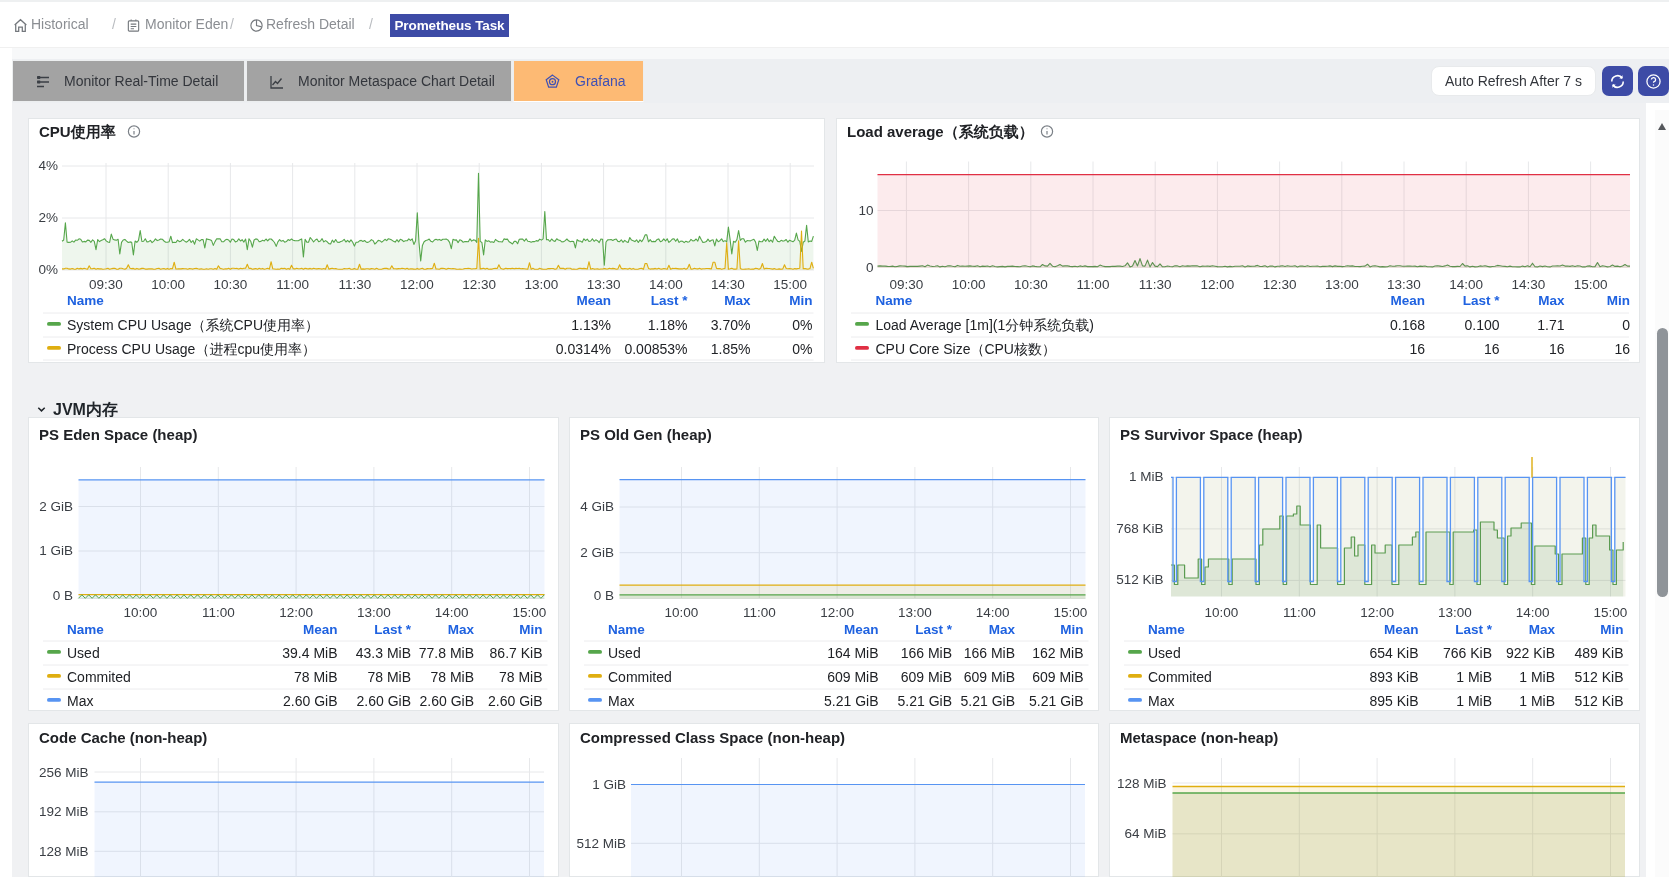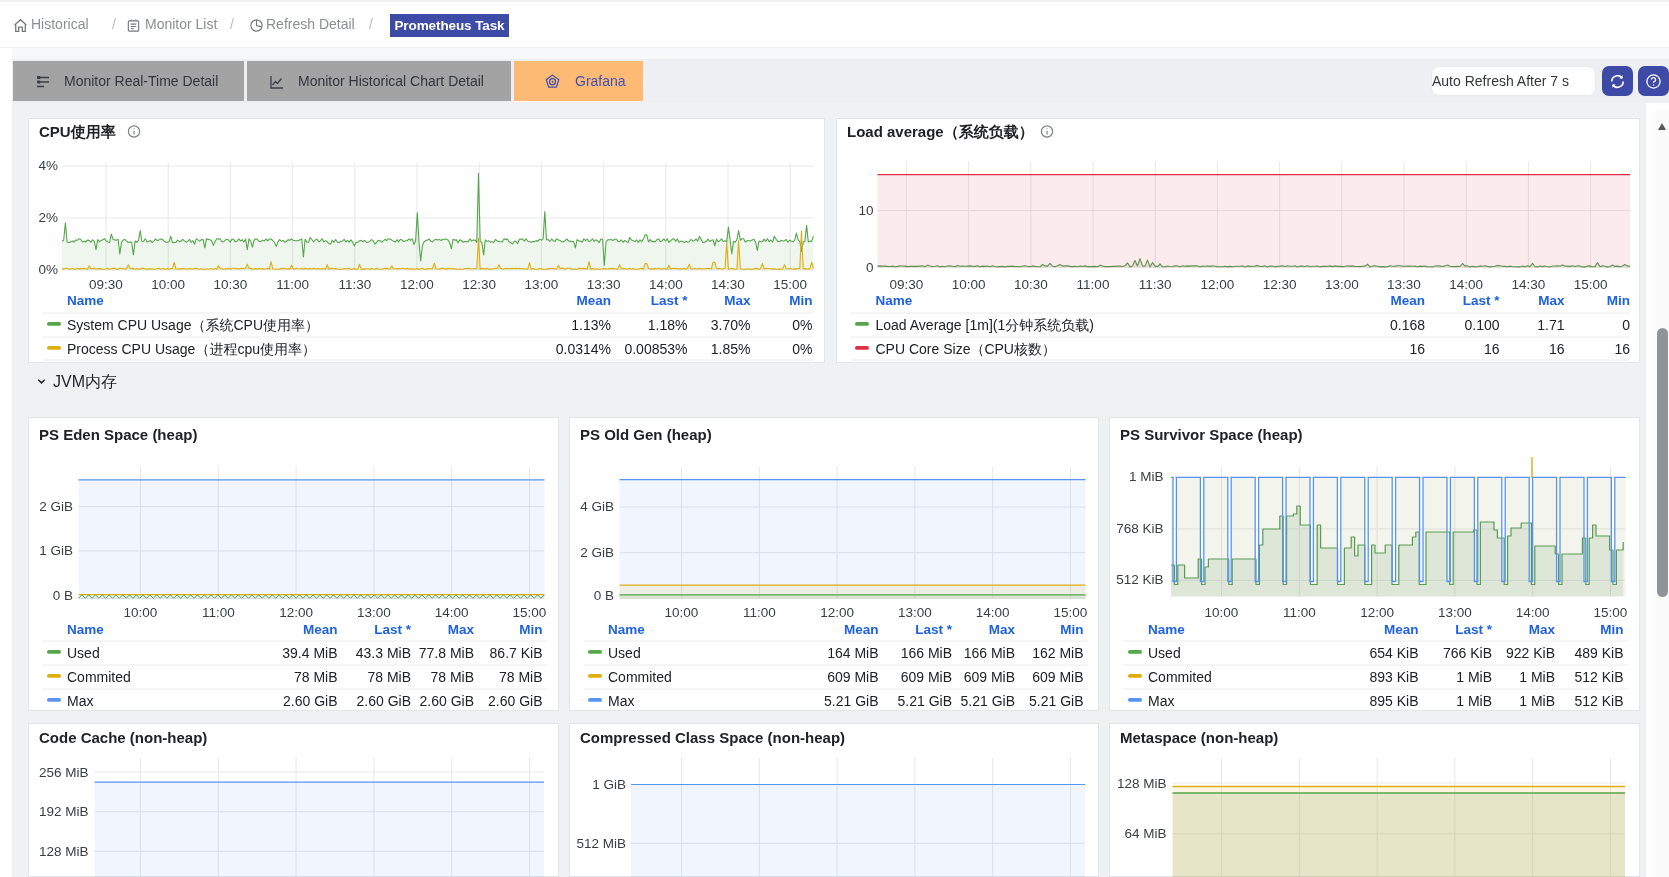--- a/index.html
+++ b/index.html
@@ -10,45 +10,45 @@
 .csep{position:absolute;top:14px;font-size:14px;color:#b9bcc0}
 .badge{position:absolute;left:390px;top:11.5px;height:23.5px;line-height:23.5px;width:119px;text-align:center;
   background:#3d4ba6;color:#fff;font-size:13.5px;font-weight:600;border-radius:0;letter-spacing:-0.1px}
 .topstrip{position:absolute;left:12px;top:48px;width:1657px;height:11px;background:#f7f8f9}
 .toolband{position:absolute;left:12px;top:59px;width:1657px;height:44px;background:#edeff2}
 .tab{position:absolute;top:59.5px;height:42px;background:#a3a3a3;border:1px solid #eceeef}
 .tab.active{background:#fdba74;border-bottom-color:#fff}
 .ticon{position:absolute;left:22px;top:13px}
 .tlabel{position:absolute;left:51px;top:12px;font-size:14px;color:#33363c;white-space:nowrap}
 .refreshbtn{position:absolute;left:1431px;top:66px;width:165px;height:30px;background:#fff;
-  border:1px solid #e8eaec;border-radius:8px;text-align:left;line-height:29px;font-size:14px;color:#33363c}
+  border:1px solid #e8eaec;border-radius:8px;text-align:center;line-height:29px;font-size:14px;color:#33363c}
 .sqbtn{position:absolute;top:66px;width:31px;height:30px;background:#3d4ba6;border-radius:7px;
   display:flex;align-items:center;justify-content:center}
 .content{position:absolute;left:12px;top:103px;width:1634px;height:774px;background:#f0f1f3}
-.sechdr{position:absolute;left:36px;top:372px;font-size:16px;font-weight:400;color:#1f2429}
+.sechdr{position:absolute;left:36px;top:400px;font-size:16px;font-weight:700;color:#1f2429}
 .sechdr svg{margin-right:6px}
 .panel{position:absolute;background:#fff;border:1px solid #e3e6e8}
 .sbtrack{position:absolute;left:1655px;top:110px;width:14px;height:767px;background:#fbfbfb}
 .sbarrow{position:absolute;left:1658px;top:123px;width:0;height:0;
   border-left:4.5px solid transparent;border-right:4.5px solid transparent;border-bottom:7px solid #54575b}
 .sbthumb{position:absolute;left:1656.5px;top:328px;width:11px;height:269px;background:#8f9499;border-radius:6px}
 </style></head>
 <body>
 
 <div class="crumbbar">
   <span class="cicon" style="left:12px;top:15px"><svg width="17" height="17" viewBox="0 0 16 16" fill="none" stroke="#74787d" stroke-width="1.2">
         <path d="M2.5 7.5 L8 2.5 L13.5 7.5 M3.5 6.8 V13.5 H6.3 V9.5 H9.7 V13.5 H12.5 V6.8"></path>
       </svg></span>
   <span class="ctext" style="left:31px">Historical</span>
   <span class="csep" style="left:112px">/</span>
   <span class="cicon" style="left:126px;top:16px"><svg width="15" height="15" viewBox="0 0 16 16" fill="none" stroke="#74787d" stroke-width="1.2">
         <rect x="2.5" y="3" width="11" height="11" rx="1"></rect>
         <path d="M5.5 3 V1.5 M10.5 3 V1.5 M5 6.5 h6 M5 9 h6 M5 11.5 h3.5"></path>
       </svg></span>
-  <span class="ctext" style="left:145px">Monitor List</span>
+  <span class="ctext" style="left:145px">Monitor Eden</span>
   <span class="csep" style="left:230px">/</span>
   <span class="cicon" style="left:249px;top:16px"><svg width="15" height="15" viewBox="0 0 16 16" fill="none" stroke="#74787d" stroke-width="1.2">
         <circle cx="8" cy="8" r="6"></circle>
         <path d="M8 2 V8 L13.5 9.5"></path>
       </svg></span>
   <span class="ctext" style="left:266px">Refresh Detail</span>
   <span class="csep" style="left:369px">/</span>
   <span class="badge">Prometheus Task</span>
 </div>
 <div class="topstrip"></div>
@@ -58,21 +58,21 @@
         <path d="M2 3.5 h12 M2 8 h12 M2 12.5 h7"></path>
         <path d="M2.2 3.5 h3 M2.2 8 h3" stroke-width="3"></path>
       </svg></span>
     <span class="tlabel">Monitor Real-Time Detail</span>
   </div>
 <div class="tab" style="left:246px;width:266px">
     <span class="ticon"><svg width="16" height="16" viewBox="0 0 16 16" fill="none" stroke="#3b3f45" stroke-width="1.3">
         <path d="M2 2 V14 H14"></path>
         <path d="M3.5 11 L6.5 7.5 L8.5 9.5 L12.5 4.5"></path>
       </svg></span>
-    <span class="tlabel">Monitor Historical Chart Detail</span>
+    <span class="tlabel">Monitor Metaspace Chart Detail</span>
   </div>
 <div class="tab active" style="left:513px;width:131px">
     <span class="ticon" style="left:31px"><svg width="15" height="15" viewBox="0 0 16 16" fill="none" stroke="#3f51b5" stroke-width="1.3">
         <path d="M8 1.2 L14.7 6.1 L12.1 14 H3.9 L1.3 6.1 Z"></path>
         <circle cx="8" cy="8.2" r="3.2"></circle>
         <circle cx="8" cy="8.2" r="1" fill="#3f51b5" stroke="none"></circle>
       </svg></span>
     <span class="tlabel" style="left:61px;color:#3f51b5">Grafana</span>
   </div>
 <div class="refreshbtn">Auto Refresh After 7 s</div>

